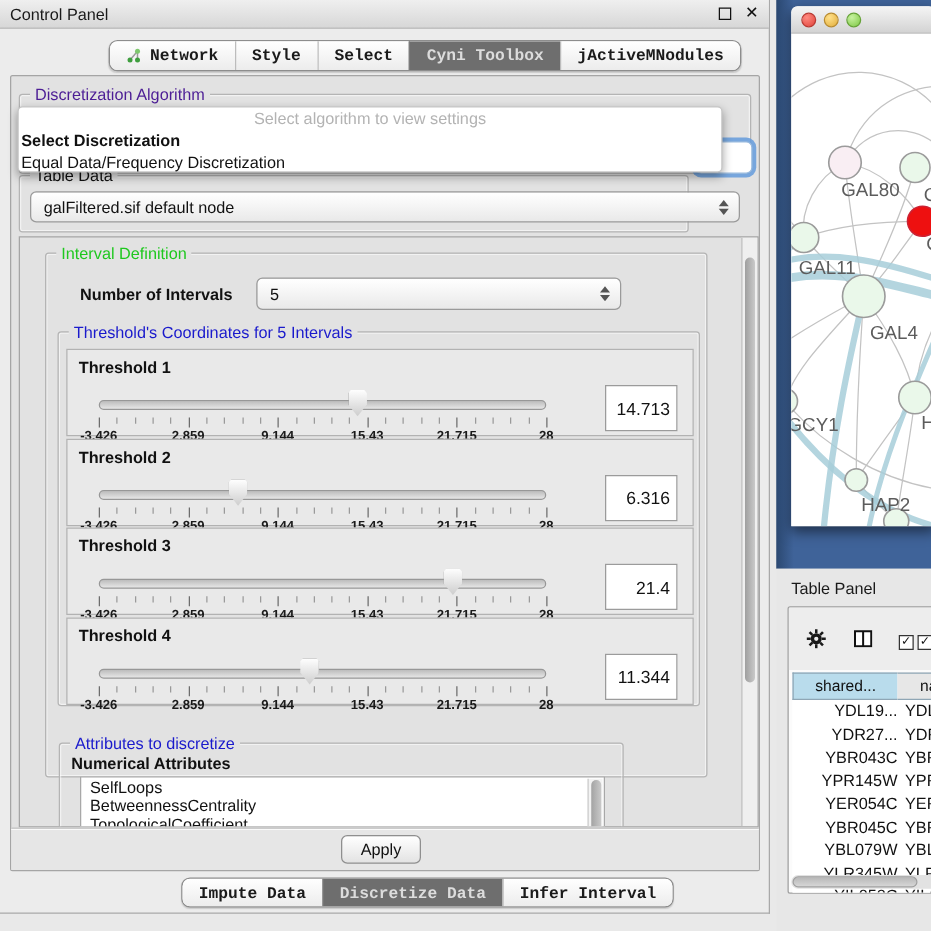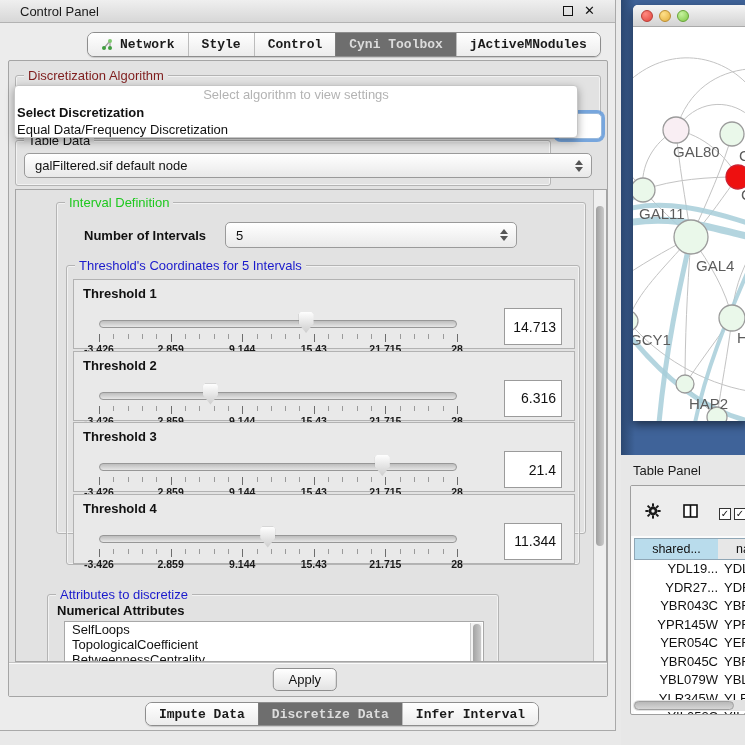--- a/index.html
+++ b/index.html
@@ -13,42 +13,42 @@
   *{box-sizing:border-box;}
   html,body{margin:0;padding:0;}
   body{width:745px;height:745px;overflow:hidden;position:relative;
        background:#e9e9e9;font-family:"Liberation Sans",sans-serif;color:#111;}
 
   
   .control-panel{position:absolute;left:0;top:0;width:616px;height:731px;
     background:#ececec;border-right:1px solid #a9a9a9;border-bottom:1px solid #a9a9a9;}
   .titlebar{position:absolute;left:0;top:0;width:100%;height:23px;
     background:linear-gradient(#efefef,#d7d7d7);border-bottom:1px solid #b2b2b2;
-    display:flex;align-items:center;padding:0 20px;font-size:13px;color:#1a1a1a;}
+    display:flex;align-items:center;padding:0 8px;font-size:13px;color:#1a1a1a;}
   .titlebar .spacer{flex:1;}
   .float-ico{width:10px;height:10px;border:1.5px solid #111;margin-right:11px;cursor:default;}
   .close-ico{font-weight:bold;font-size:13px;color:#111;font-family:"DejaVu Sans",sans-serif;line-height:10px;}
 
   
   .segbar{position:absolute;display:inline-flex;background:#fdfdfd;border:1px solid #8d8d8d;
     border-radius:7px;overflow:hidden;height:25px;box-shadow:0 1px 1px rgba(0,0,0,.15);}
   .seg{display:flex;align-items:center;padding:0 13px;font-size:13px;font-weight:600;
     color:#1a1a1a;border-left:1px solid #bcbcbc;cursor:default;background:linear-gradient(#ffffff,#ececec);font-family:Liberation Mono, monospace;}
   .seg:first-child{border-left:none;}
   .seg.sel{background:var(--selected-tab-bg);color:var(--selected-tab-fg);border-left-color:#7a7a7a;}
   .seg .tabicon{margin-right:6px;display:inline-flex;}
 
   .content{position:absolute;left:8px;top:60px;width:600px;height:637px;
     background:#e2e2e2;border:1px solid #a5a5a5;border-radius:2px;}
 
   .group{position:absolute;border:1px solid #b4b4b4;border-radius:3px;
     box-shadow:inset 0 0 0 1px rgba(255,255,255,.55);}
   .group-title{position:absolute;top:-8px;left:8px;background:#e2e2e2;padding:0 4px;
     font-size:13px;line-height:15px;white-space:nowrap;}
-  .gt-gray{color:#7f1d1d;}
+  .gt-gray{color:#4c1d95;}
   .gt-black{color:#111;}
   .gt-green{color:var(--green-title);}
   .gt-blue{color:var(--blue-title);}
 
   .combo{position:absolute;background:linear-gradient(#ffffff,#e9e9e9);
     border:1px solid #9a9a9a;border-radius:5px;font-size:13px;color:#111;
     display:flex;align-items:center;padding:0 22px 0 10px;cursor:default;}
   .stepper{position:absolute;right:8px;top:50%;transform:translateY(-50%);width:8px;height:12px;}
   .stepper:before,.stepper:after{content:"";position:absolute;left:0;border-left:4px solid transparent;border-right:4px solid transparent;}
   .stepper:before{top:0;border-bottom:5px solid #555;}
@@ -167,21 +167,21 @@
             <circle cx="9" cy="3" r="2" fill="#7ec86e"></circle>
             <circle cx="9" cy="10" r="2" fill="#3f9e3f"></circle>
           </svg>
         </span>
         <span>Network</span>
       </div>
       <div class="seg">
         <span>Style</span>
       </div>
       <div class="seg">
-        <span>Control</span>
+        <span>Select</span>
       </div>
       <div class="seg sel">
         <span>Cyni Toolbox</span>
       </div>
       <div class="seg">
         <span>jActiveMNodules</span>
       </div>
     </div>
 
   <div class="content">
@@ -194,21 +194,21 @@
     <div class="group" style="left:6px;top:79px;width:536px;height:46px;">
       <span class="group-title gt-black">Table Data</span>
       <div class="combo" style="left:8px;top:12px;width:568px;height:25px;">
         <span>galFiltered.sif default node</span>
         <span class="stepper"></span>
       </div>
     </div>
 
     <div class="scrollpanel">
 
-      <div class="group" style="left:40px;top:12px;width:530px;height:332px;">
+      <div class="group" style="left:20px;top:12px;width:530px;height:420px;">
         <span class="group-title gt-green">Interval Definition</span>
 
         <span class="ivlabel" style="left:27px;top:25px;">Number of Intervals</span>
         <div class="combo" style="left:168px;top:19px;width:292px;height:26px;">
           <span>5</span>
           <span class="stepper"></span>
         </div>
 
         <div class="group" style="left:9px;top:62px;width:514px;height:300px;">
           <span class="group-title gt-blue" style="background:#e2e2e2;">Threshold's Coordinates for 5 Intervals</span>
@@ -392,22 +392,22 @@
             </div>
         </div>
       </div>
 
       <div class="group" style="left:31px;top:404px;width:452px;height:90px;">
         <span class="group-title gt-blue">Attributes to discretize</span>
         <span class="ivlabel" style="left:9px;top:8px;">Numerical Attributes</span>
         <div class="attr-list" style="left:16px;top:26px;width:420px;height:62px;">
           <div id="attr-items">
               <div class="attr-item">SelfLoops</div>
+              <div class="attr-item">BetweennessCentrality</div>
               <div class="attr-item">TopologicalCoefficient</div>
-              <div class="attr-item">BetweennessCentrality</div>
             </div>
           <div class="attr-scroll">
               <div class="thumb"></div>
             </div>
         </div>
       </div>
 
       <div class="vscroll">
         <div class="thumb" style="top:16px;height:340px;"></div>
       </div>

